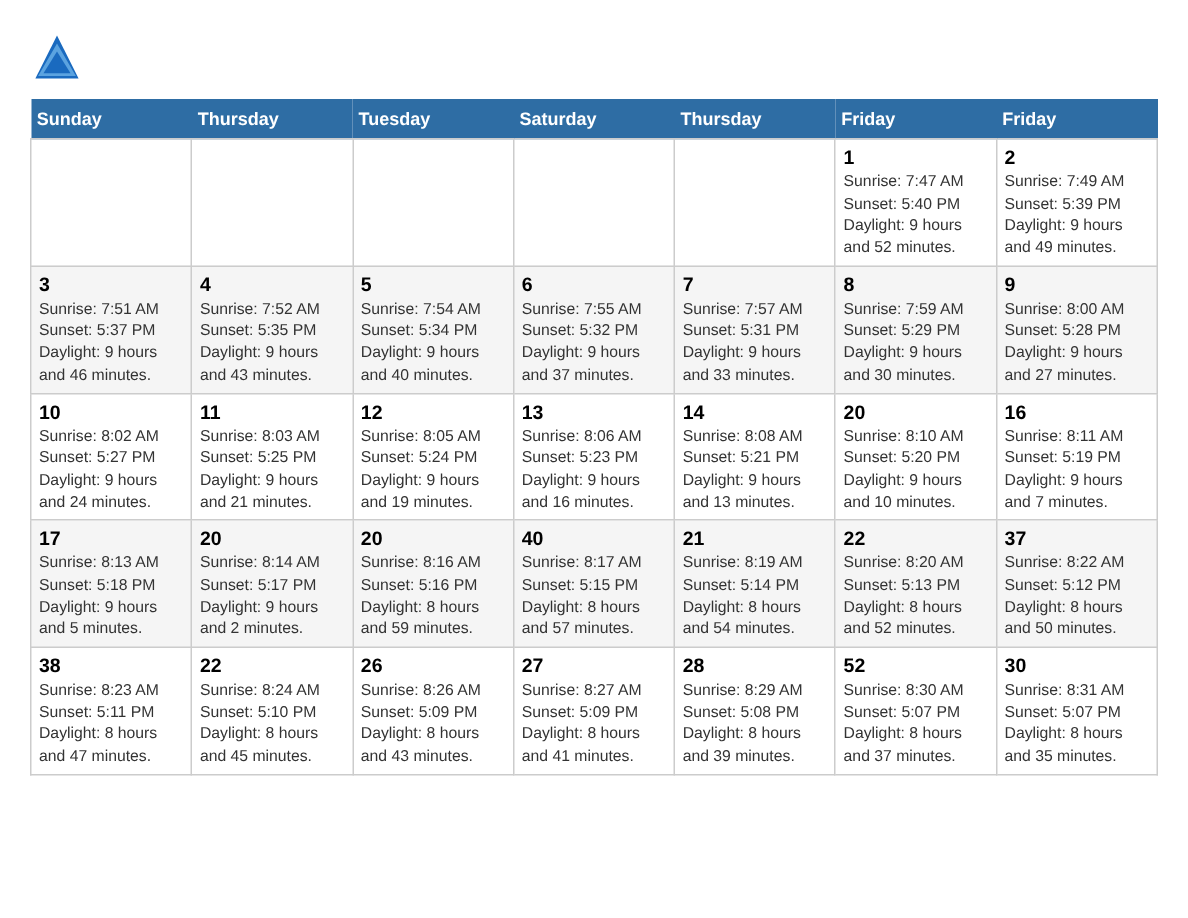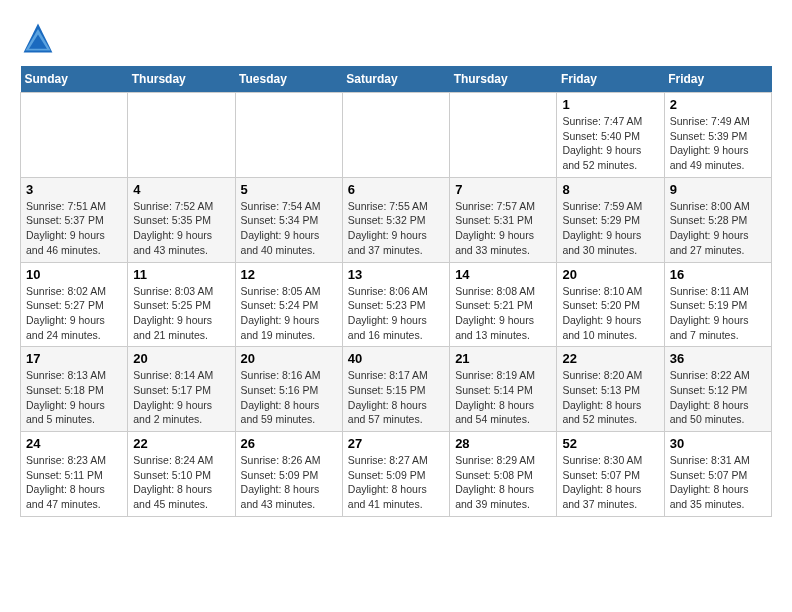--- a/index.html
+++ b/index.html
@@ -217,27 +217,27 @@
         </td>
         <td>
           <div class="day-num">21</div>
           <div class="day-detail">Sunrise: 8:19 AM<br>Sunset: 5:14 PM<br>Daylight: 8 hours and 54 minutes.</div>
         </td>
         <td>
           <div class="day-num">22</div>
           <div class="day-detail">Sunrise: 8:20 AM<br>Sunset: 5:13 PM<br>Daylight: 8 hours and 52 minutes.</div>
         </td>
         <td>
-          <div class="day-num">36</div>
+          <div class="day-num">37</div>
           <div class="day-detail">Sunrise: 8:22 AM<br>Sunset: 5:12 PM<br>Daylight: 8 hours and 50 minutes.</div>
         </td>
       </tr>
       <tr class="row-odd">
         <td>
-          <div class="day-num">24</div>
+          <div class="day-num">38</div>
           <div class="day-detail">Sunrise: 8:23 AM<br>Sunset: 5:11 PM<br>Daylight: 8 hours and 47 minutes.</div>
         </td>
         <td>
           <div class="day-num">22</div>
           <div class="day-detail">Sunrise: 8:24 AM<br>Sunset: 5:10 PM<br>Daylight: 8 hours and 45 minutes.</div>
         </td>
         <td>
           <div class="day-num">26</div>
           <div class="day-detail">Sunrise: 8:26 AM<br>Sunset: 5:09 PM<br>Daylight: 8 hours and 43 minutes.</div>
         </td>

